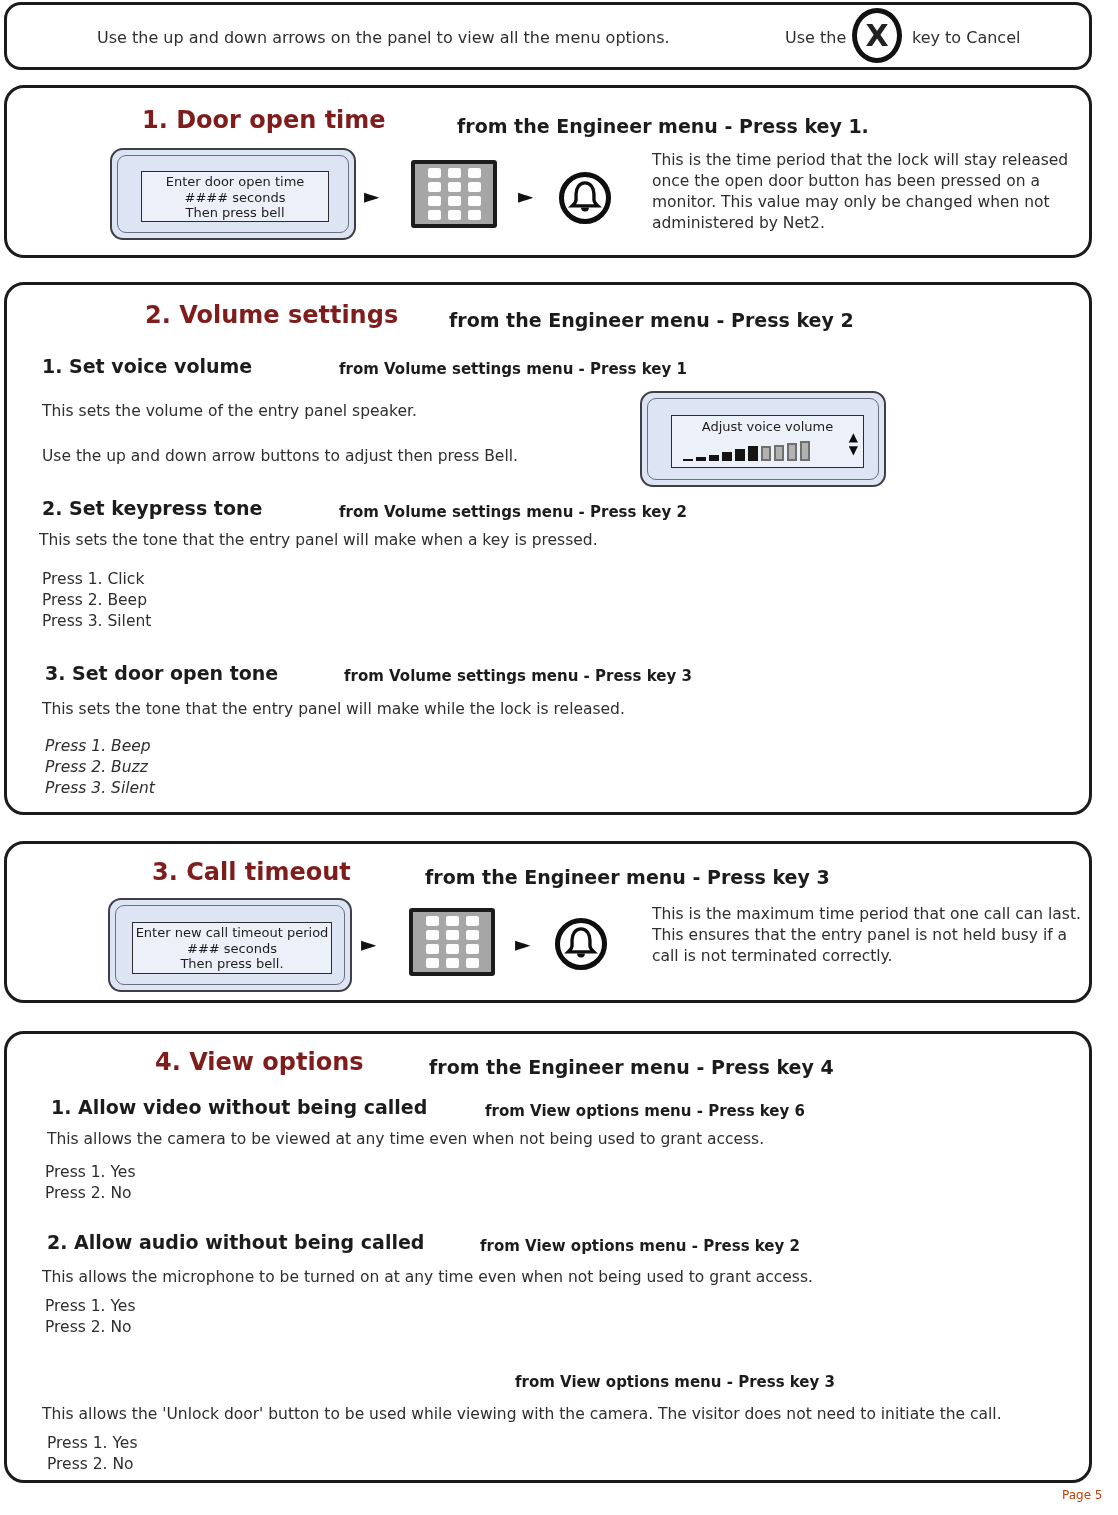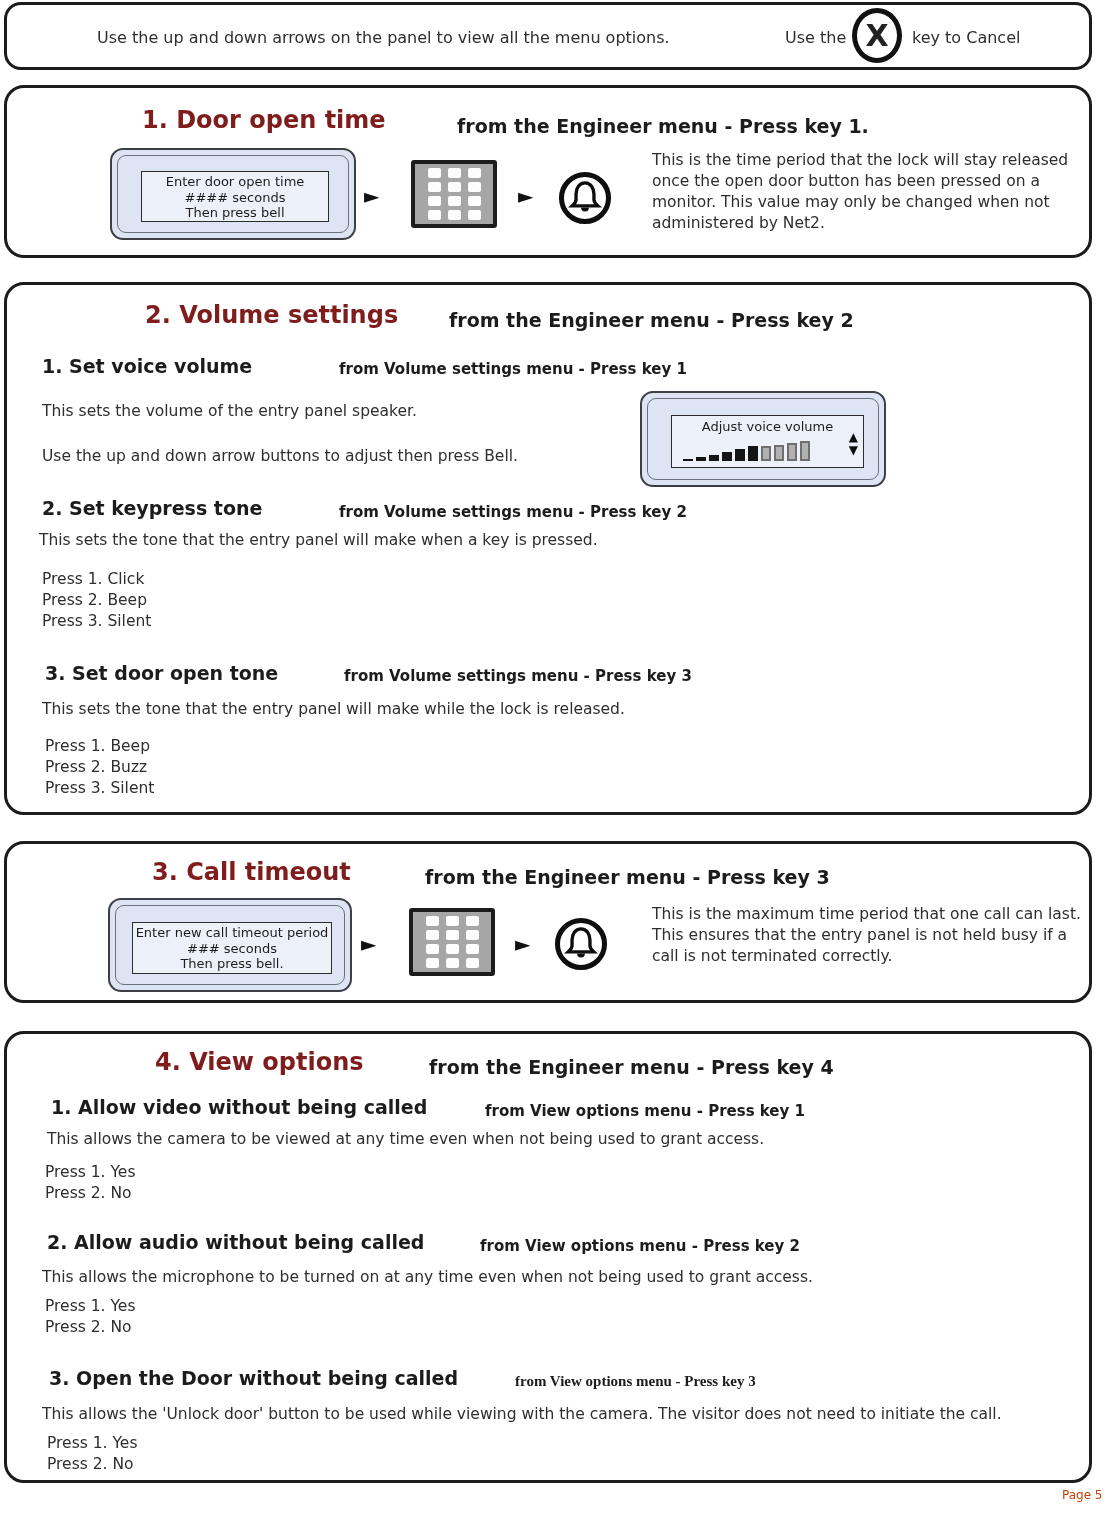--- a/index.html
+++ b/index.html
@@ -131,21 +131,21 @@
     <div class="abs body-text" style="left:32px; top:245px; white-space:nowrap;">This sets the tone that the entry panel will make when a key is pressed.</div>
     <div class="abs opt-list" style="left:35px; top:284px;">
       <div>Press 1. Click</div>
       <div>Press 2. Beep</div>
       <div>Press 3. Silent</div>
     </div>
 
     <div class="abs h3" style="left:38px; top:377px;">3. Set door open tone</div>
     <div class="abs h3sub" style="left:337px; top:382px;">from Volume settings menu - Press key 3</div>
     <div class="abs body-text" style="left:35px; top:414px; white-space:nowrap;">This sets the tone that the entry panel will make while the lock is released.</div>
-    <div class="abs opt-list" style="left:38px; top:451px;">
+    <div class="abs opt-list" style="left:38px; top:451px;font-style:italic;">
       <div>Press 1. Beep</div>
       <div>Press 2. Buzz</div>
       <div>Press 3. Silent</div>
     </div>
   </div>
 
   <div class="box" style="top:841px; height:162px;">
     <div class="abs h1" style="left:145px; top:14px;">3. Call timeout</div>
     <div class="abs h2" style="left:418px; top:22px;">from the Engineer menu - Press key 3</div>
 
@@ -183,37 +183,36 @@
     </svg>
 
     <div class="abs body-text" style="left:645px; top:60px; width:438px;">This is the maximum time period that one call can last. This ensures that the entry panel is not held busy if a call is not terminated correctly.</div>
   </div>
 
   <div class="box" style="top:1031px; height:452px;">
     <div class="abs h1" style="left:148px; top:14px;">4. View options</div>
     <div class="abs h2" style="left:422px; top:22px;">from the Engineer menu - Press key 4</div>
 
     <div class="abs h3" style="left:44px; top:62px;">1. Allow video without being called</div>
-    <div class="abs h3sub" style="left:478px; top:68px;">from View options menu - Press key 1</div>
+    <div class="abs h3sub" style="left:478px; top:68px;">from View options menu - Press key 6</div>
     <div class="abs body-text" style="left:40px; top:95px; white-space:nowrap;">This allows the camera to be viewed at any time even when not being used to grant access.</div>
     <div class="abs opt-list" style="left:38px; top:128px;">
       <div>Press 1. Yes</div>
       <div>Press 2. No</div>
     </div>
 
     <div class="abs h3" style="left:40px; top:197px;">2. Allow audio without being called</div>
     <div class="abs h3sub" style="left:473px; top:203px;">from View options menu - Press key 2</div>
     <div class="abs body-text" style="left:35px; top:233px; white-space:nowrap;">This allows the microphone to be turned on at any time even when not being used to grant access.</div>
     <div class="abs opt-list" style="left:38px; top:262px;">
       <div>Press 1. Yes</div>
       <div>Press 2. No</div>
     </div>
 
-    <div class="abs h3" style="left:42px; top:333px;">3. Open the Door without being called</div>
-    <div class="abs h3sub" style="left:508px; top:339px;font-family:Liberation Serif, serif;">from View options menu - Press key 3</div>
+    <div class="abs h3sub" style="left:508px; top:339px;">from View options menu - Press key 3</div>
     <div class="abs body-text" style="left:35px; top:370px; white-space:nowrap;">This allows the 'Unlock door' button to be used while viewing with the camera. The visitor does not need to initiate the call.</div>
     <div class="abs opt-list" style="left:40px; top:399px;">
       <div>Press 1. Yes</div>
       <div>Press 2. No</div>
     </div>
   </div>
 
   <div class="page-num" style="left:1062px; top:1488px;">Page 5</div>
 
 </div>

